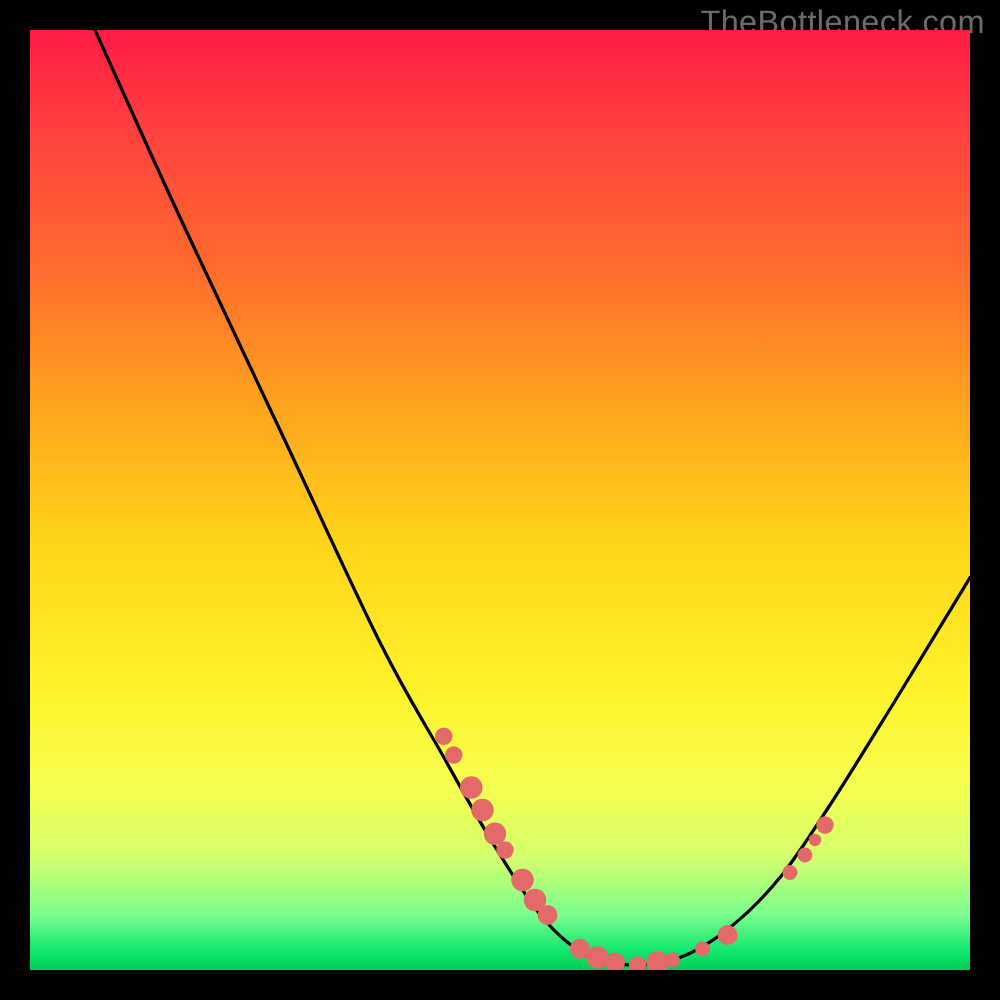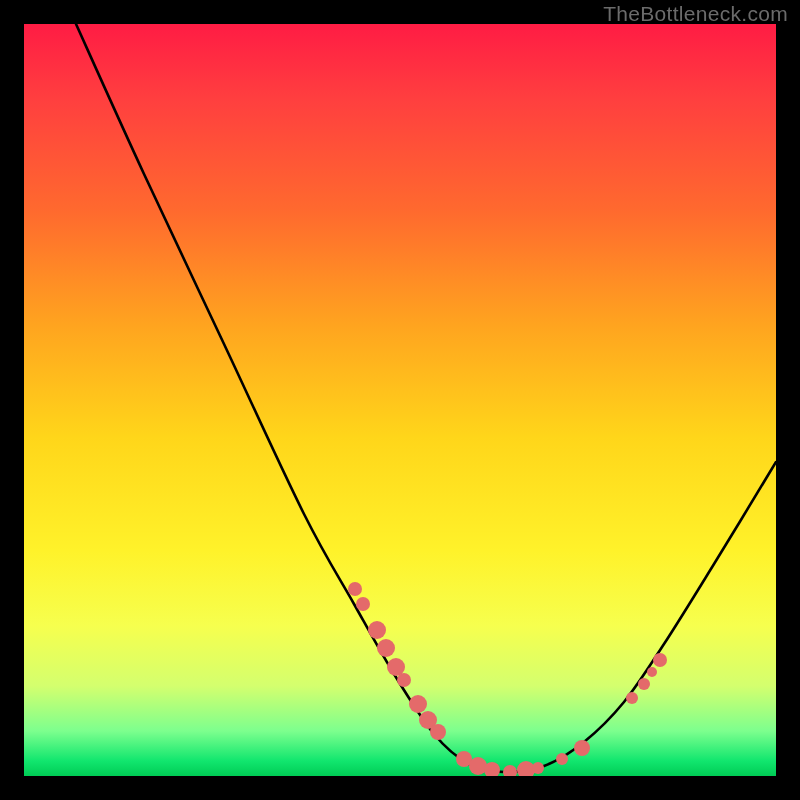--- a/index.html
+++ b/index.html
@@ -29,21 +29,21 @@
       #7dff8e 94%,
       #11e66e 98%,
       #00cc55 100%
     );
   }
   .watermark {
     position: absolute;
     top: 2px;
     right: 12px;
     color: #6b6b6b;
-    font-size: 21px;
+    font-size: 26px;
     font-weight: 500;
     letter-spacing: 0.3px;
     user-select: none;
   }
   svg {
     position: absolute;
     left: 0;
     top: 0;
   }
 </style>

